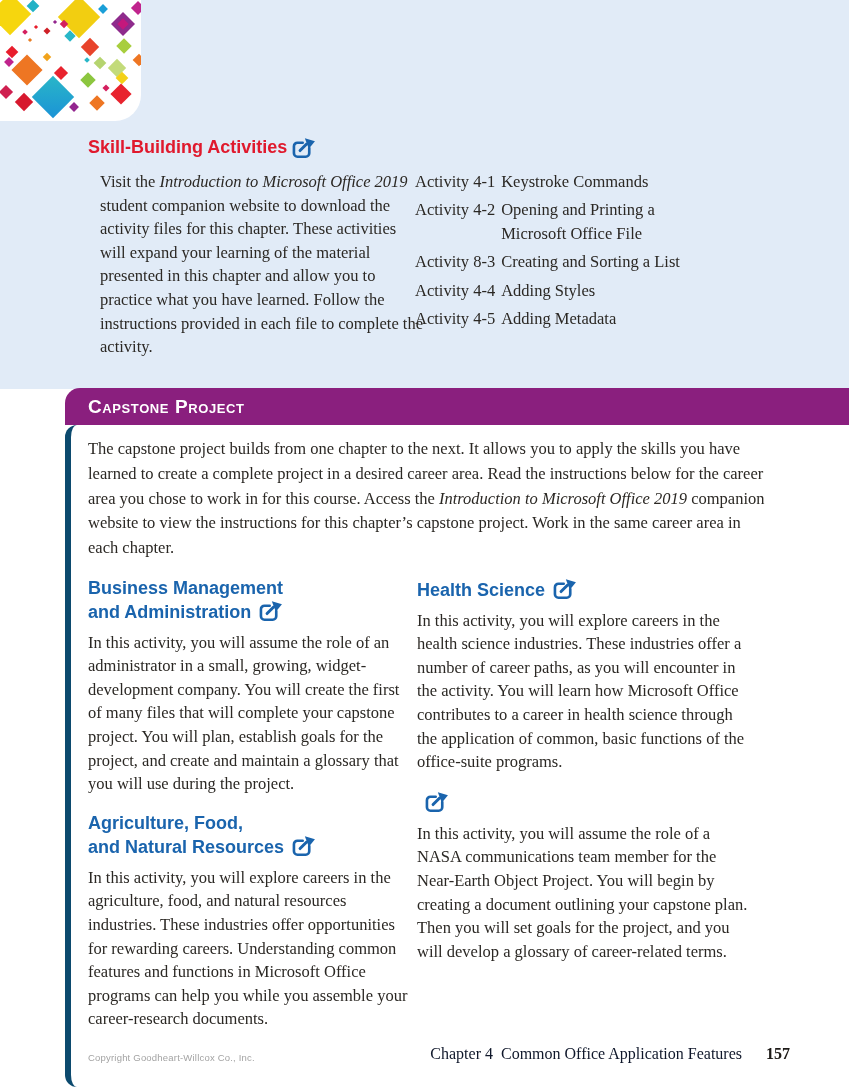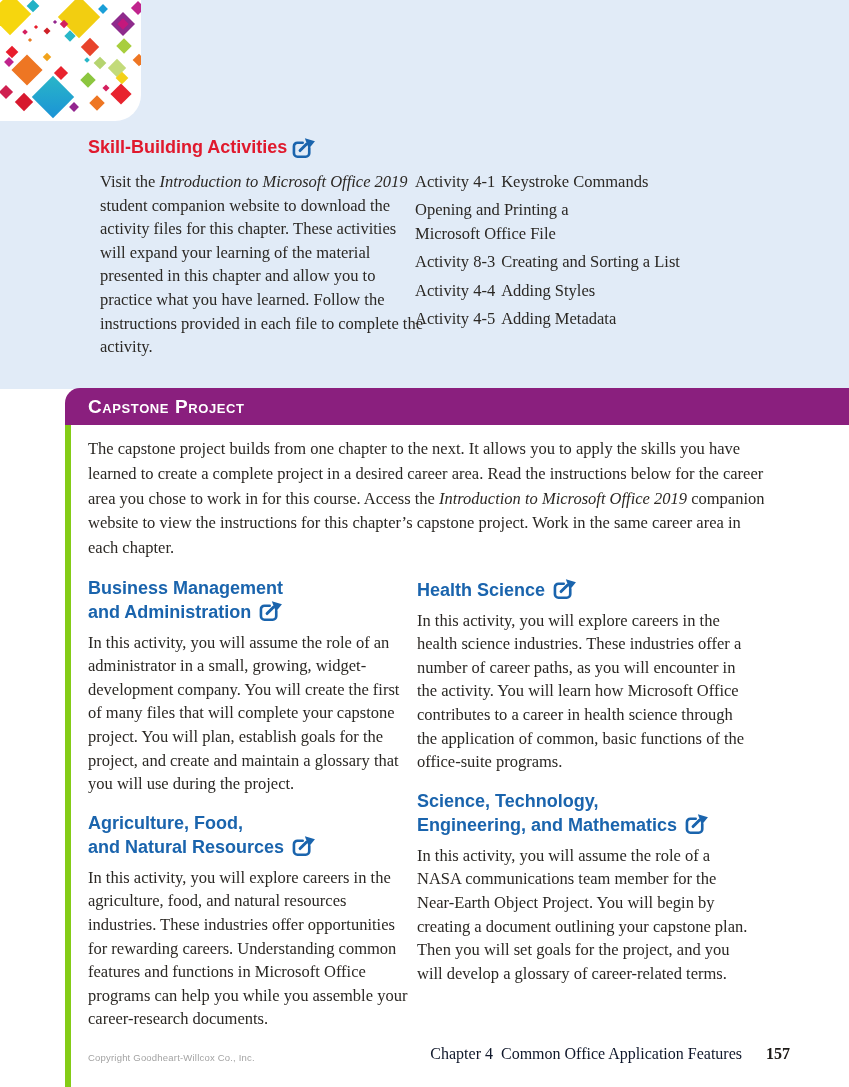--- a/index.html
+++ b/index.html
@@ -21,21 +21,21 @@
   .act-num{white-space:nowrap;margin-right:6px;}
   .act-text{max-width:205px;}
 
   
   .capstone-banner{position:absolute;top:388px;left:65px;right:0;height:37px;
                    background:#8a1f7e;border-top-left-radius:15px;color:#fff;
                    display:flex;align-items:center;padding-left:23px;box-sizing:border-box;
                    font-family:"Liberation Sans",sans-serif;font-weight:bold;font-size:19px;
                    font-variant:small-caps;letter-spacing:.6px;}
   .capstone-box{position:absolute;top:425px;left:65px;right:0;bottom:0;background:#fff;
-                border-left:6px solid #84cc16;box-sizing:border-box;}
+                border-left:6px solid #0c4a6e;box-sizing:border-box;border-radius:12px;}
   .cap-intro{margin:12px 0 0 0;padding:0 84px 0 17px;font-size:16.5px;line-height:1.5;}
 
   .careers{display:grid;grid-template-columns:329px 1fr;padding:17px 18px 0 17px;}
   .career{margin-bottom:17px;}
   .career-title{margin:0 0 7px 0;font-family:"Liberation Sans",sans-serif;font-weight:bold;
                 font-size:18px;line-height:1.22;color:#1a64ad;}
   .career-title .t{white-space:pre-line;}
   .career-title .link-icon{margin-left:8px;vertical-align:-3px;}
   .career-body{margin:0;width:324px;font-size:16.5px;line-height:1.43;}
   .col-right .career-body{width:332px;}
@@ -114,20 +114,21 @@
         </h2>
         <p class="skill-para"><span>Visit the </span><em>Introduction to Microsoft Office 2019</em><span> student companion website to download the activity files for this chapter. These activities will expand your learning of the material presented in this chapter and allow you to practice what you have learned. Follow the instructions provided in each file to complete the activity.</span></p>
       </div>
 
       <div class="activities">
         <div class="activity">
           <span class="act-num">Activity 4-1</span>
           <span class="act-text">Keystroke Commands</span>
         </div>
         <div class="activity">
+          <span class="act-num">Activity 4-2</span>
           <span class="act-text">Opening and Printing a Microsoft Office File</span>
         </div>
         <div class="activity">
           <span class="act-num">Activity 8-3</span>
           <span class="act-text">Creating and Sorting a List</span>
         </div>
         <div class="activity">
           <span class="act-num">Activity 4-4</span>
           <span class="act-text">Adding Styles</span>
         </div>
@@ -172,22 +173,21 @@
       <div class="col-right">
         <div class="career">
           <h3 class="career-title"><span class="t">Health Science</span><svg class="link-icon" width="24" height="21" viewBox="0 0 27 24">
                 <path d="M12 6.5 H6 a4 4 0 0 0 -4 4 v8 a4 4 0 0 0 4 4 h9.5 a4 4 0 0 0 4 -4 V12.5" fill="none" stroke="#1a64ad" stroke-width="3" stroke-linecap="round"></path>
                 <path d="M9 15.5 L16.5 8" stroke="#1a64ad" stroke-width="3.4" stroke-linecap="round"></path>
                 <polygon points="14.5,1.5 26,4.8 19,13.5" fill="#1a64ad"></polygon>
               </svg></h3>
           <p class="career-body">In this activity, you will explore careers in the health science industries. These industries offer a number of career paths, as you will encounter in the activity. You will learn how Microsoft Office contributes to a career in health science through the application of common, basic functions of the office-suite programs.</p>
         </div>
         <div class="career">
-          <h3 class="career-title"><span class="t">Science, Technology,
-Engineering, and Mathematics</span><svg class="link-icon" width="24" height="21" viewBox="0 0 27 24">
+          <h3 class="career-title"><svg class="link-icon" width="24" height="21" viewBox="0 0 27 24">
                 <path d="M12 6.5 H6 a4 4 0 0 0 -4 4 v8 a4 4 0 0 0 4 4 h9.5 a4 4 0 0 0 4 -4 V12.5" fill="none" stroke="#1a64ad" stroke-width="3" stroke-linecap="round"></path>
                 <path d="M9 15.5 L16.5 8" stroke="#1a64ad" stroke-width="3.4" stroke-linecap="round"></path>
                 <polygon points="14.5,1.5 26,4.8 19,13.5" fill="#1a64ad"></polygon>
               </svg></h3>
           <p class="career-body">In this activity, you will assume the role of a NASA communications team member for the Near-Earth Object Project. You will begin by creating a document outlining your capstone plan. Then you will set goals for the project, and you will develop a glossary of career-related terms.</p>
         </div>
       </div>
     </div>
 
     <div class="footer">

